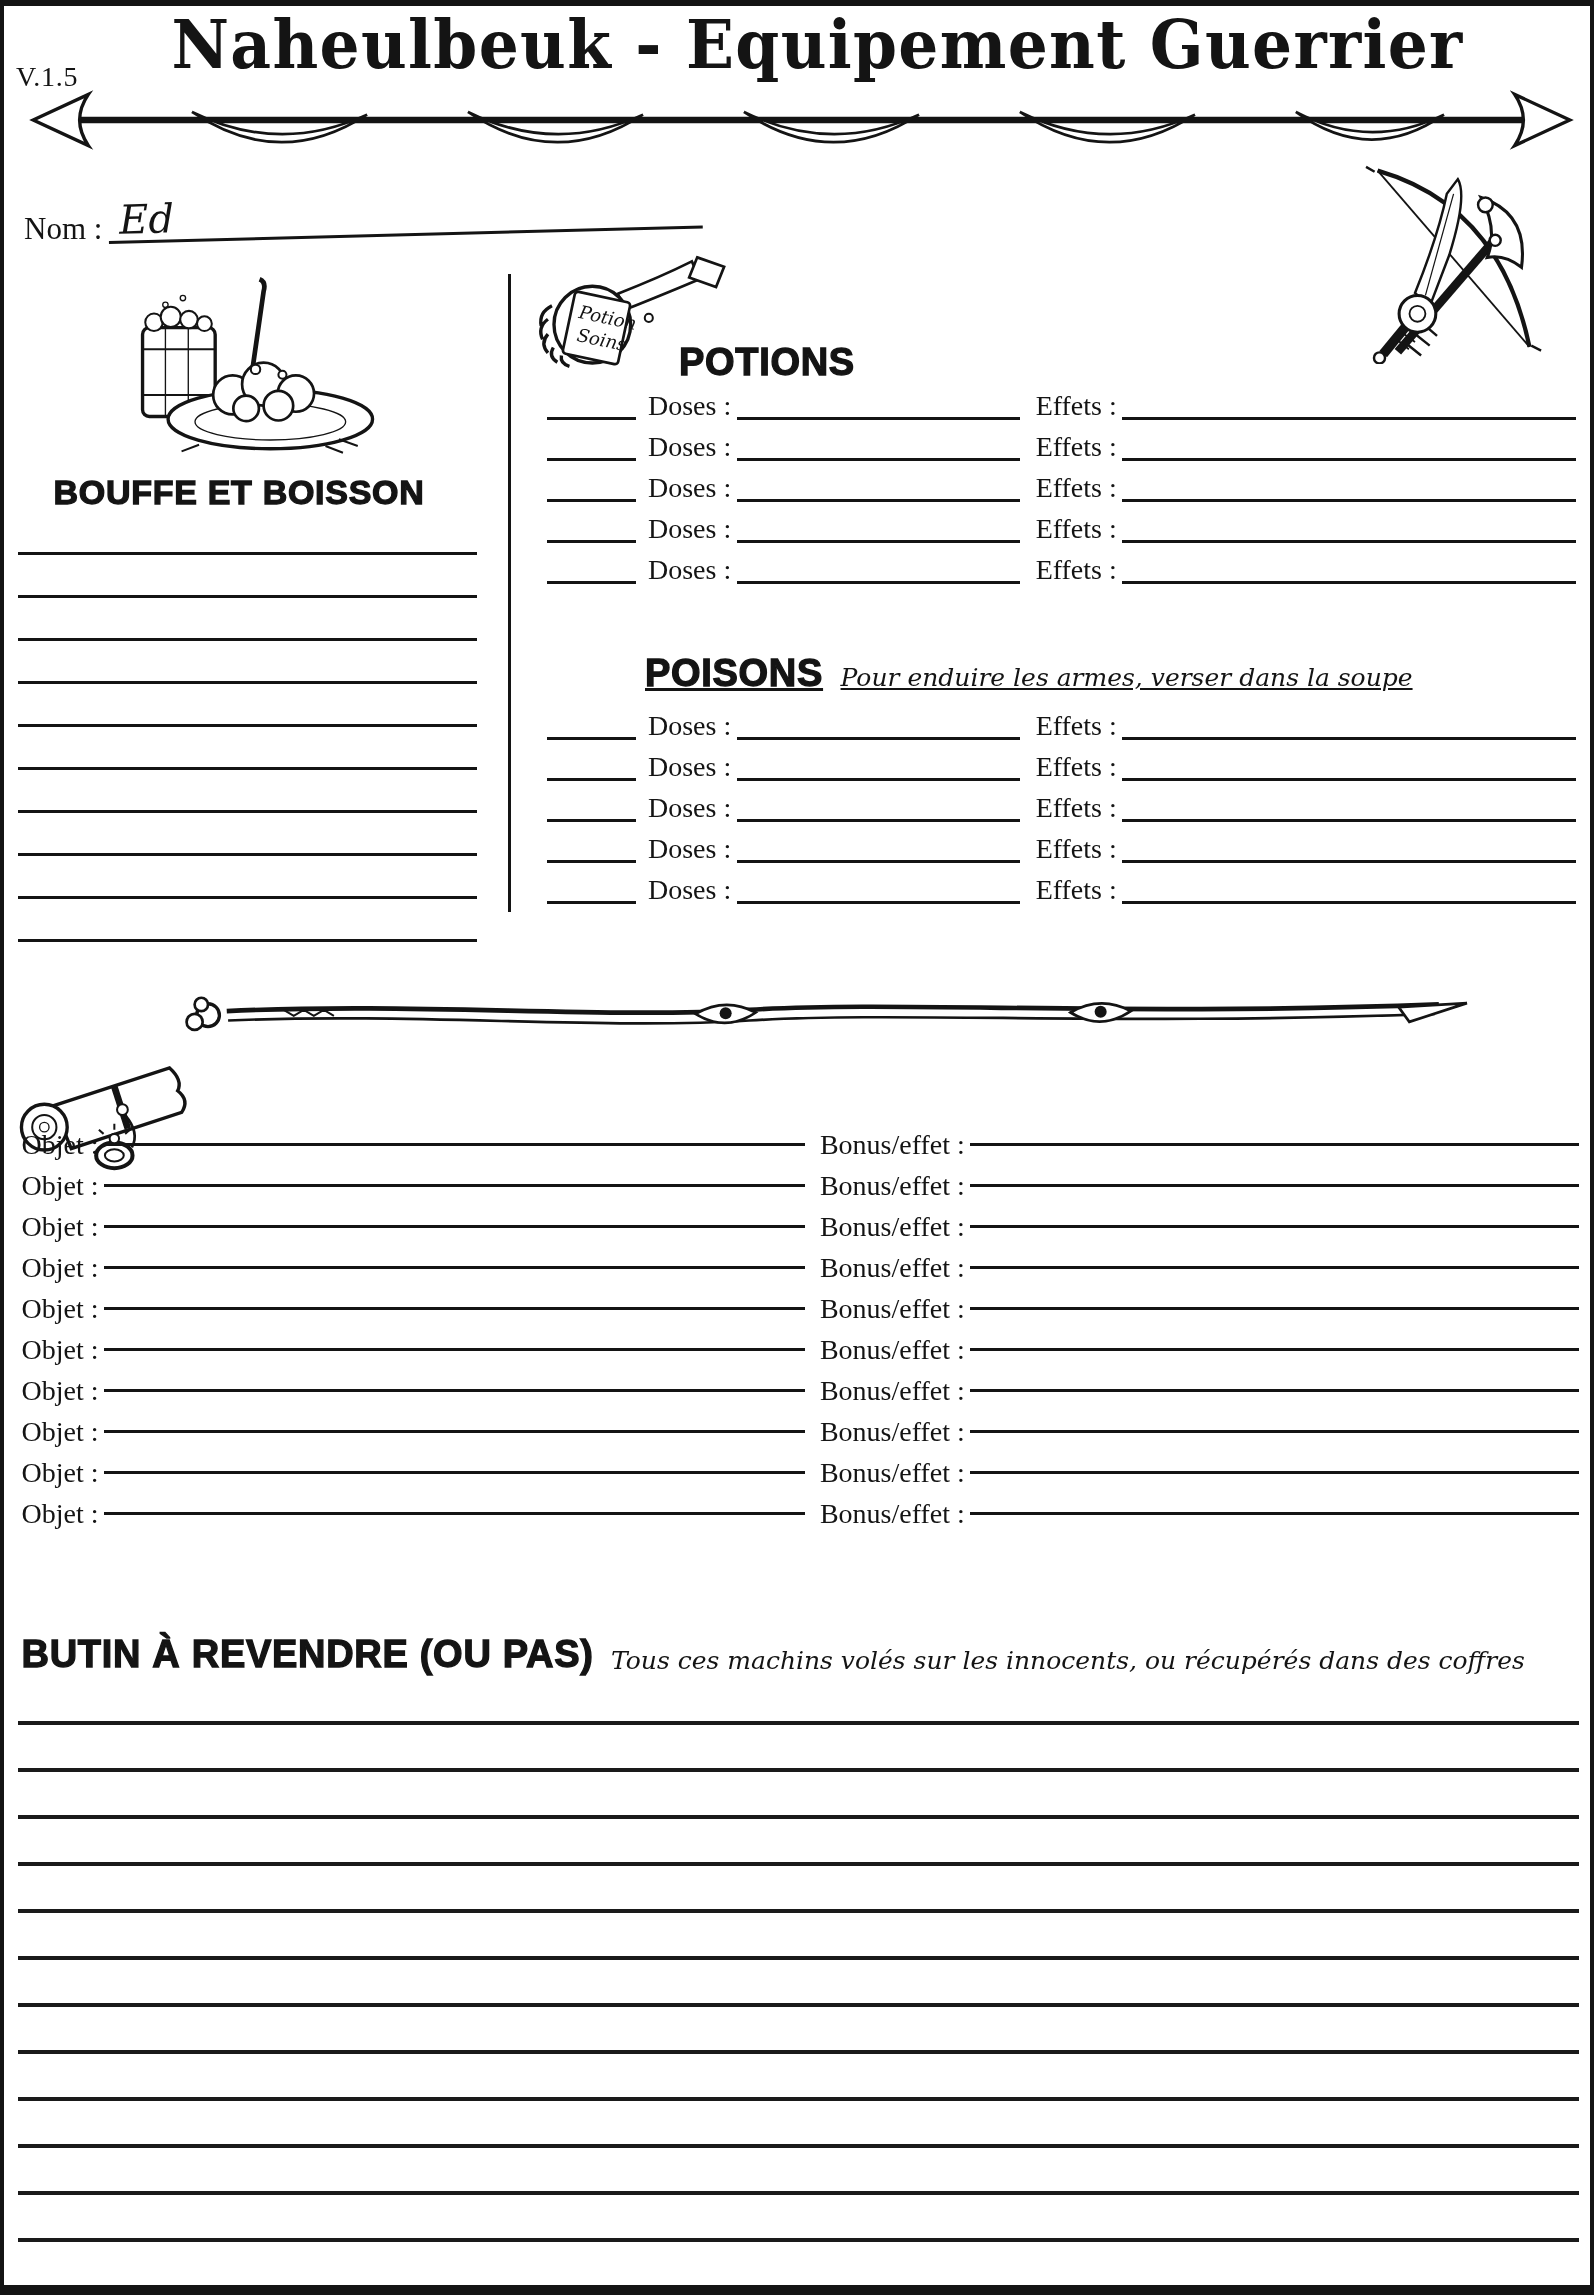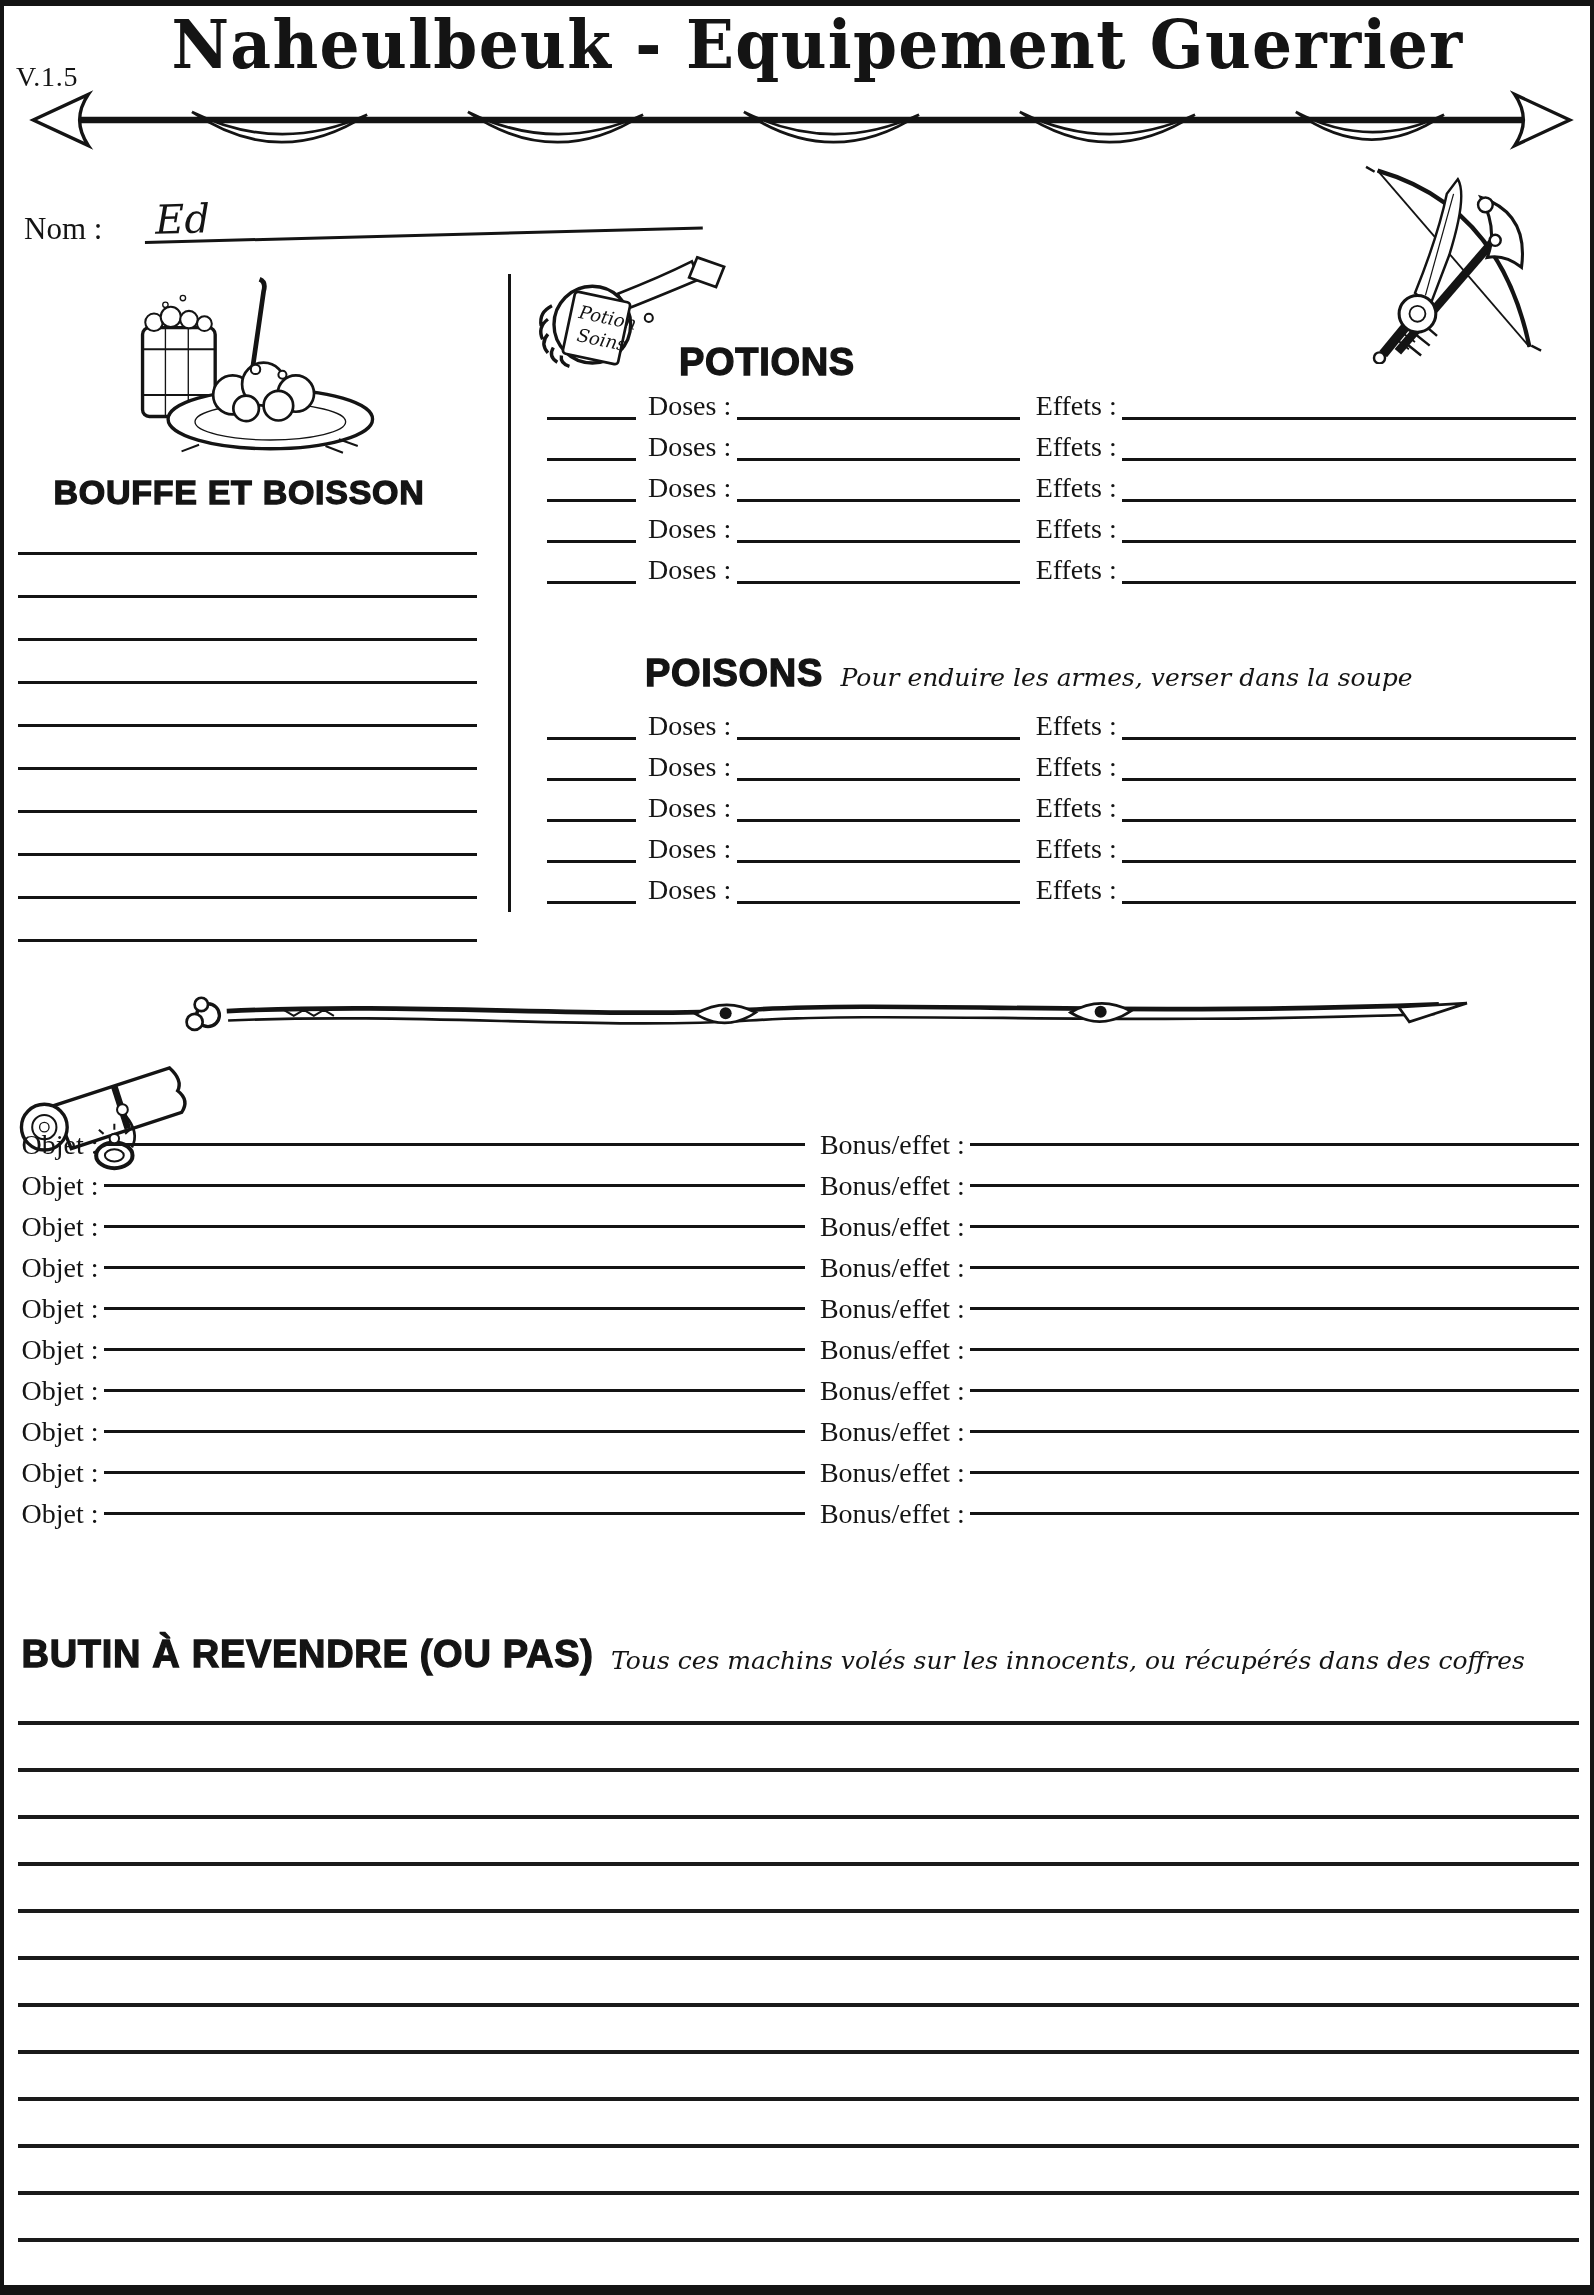--- a/index.html
+++ b/index.html
@@ -23,21 +23,21 @@
   .prow .flabel{padding-right:5.4px;}
   .prow .ln1{width:283px;border-bottom:3.4px solid #141414;margin-right:16px;}
   .prow .ln2{flex:1;border-bottom:3.4px solid #141414;}
   .orow{display:flex;align-items:center;height:41px;}
   .orow .flabel{padding-right:5.4px;}
   .orow .ln1{width:701px;border-bottom:3.4px solid #141414;margin-right:15px;}
   .orow .ln2{flex:1;border-bottom:3.4px solid #141414;}
   .bline{height:40px;border-bottom:3.4px solid #141414;}
   .lline{height:43px;border-bottom:4px solid #1a1a1a;}
   
-  .name-row{display:flex;align-items:flex-end;width:679px;gap:36px;}
+  .name-row{display:flex;align-items:flex-end;width:679px;}
   .name-row .flabel{font-size:31px;padding-right:6.7px;}
   .name-value{flex:1;border-bottom:3.4px solid #141414;font:italic 40px/1 "DejaVu Serif",serif;
               padding:0 0 1.3px 10.8px;transform:rotate(-1.5deg);transform-origin:left bottom;}
   .vdivider{width:3.4px;background:#141414;}
   svg{display:block;}
 </style>
 </head>
 <body>
 
 <div class="page">
@@ -173,21 +173,21 @@
     </div>
       <div class="prow">
       <span class="stub"></span>
       <span class="flabel">Doses :</span>
       <span class="ln1"></span>
       <span class="flabel">Effets :</span>
       <span class="ln2"></span>
     </div>
     </div>
 
-  <div class="abs hdr-row" style="left:641px;top:648px;">
+  <div class="abs hdr-row" style="left:641px;top:648px;text-decoration:underline;">
     <span class="sec-title">POISONS</span>
     <span class="subtitle">Pour enduire les armes, verser dans la soupe</span>
   </div>
   <div class="abs" style="left:543px;top:693px;width:1029px;">
     <div class="prow">
       <span class="stub"></span>
       <span class="flabel">Doses :</span>
       <span class="ln1"></span>
       <span class="flabel">Effets :</span>
       <span class="ln2"></span>

